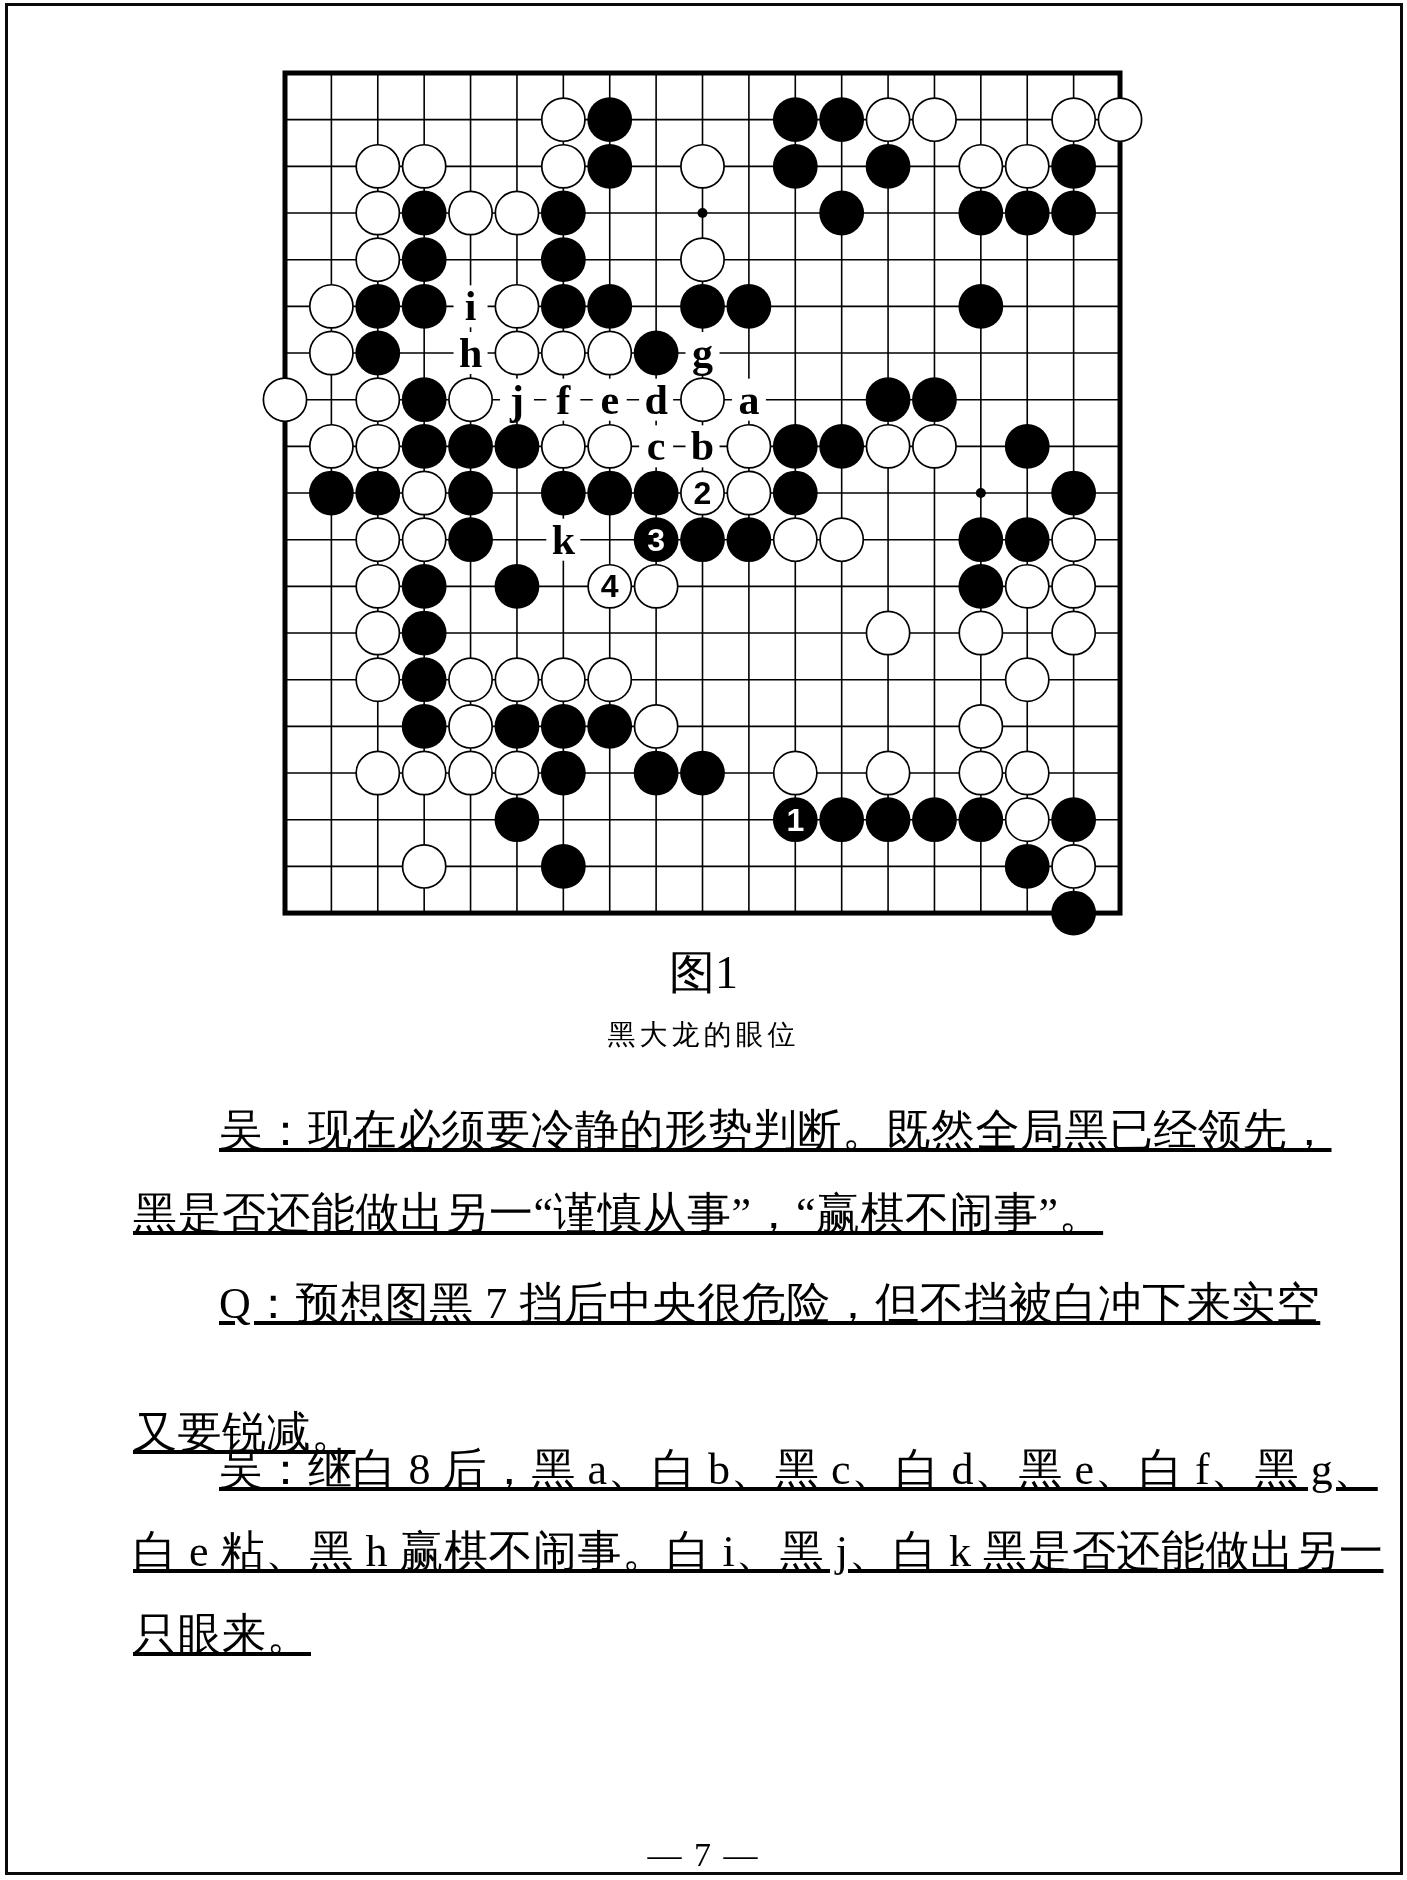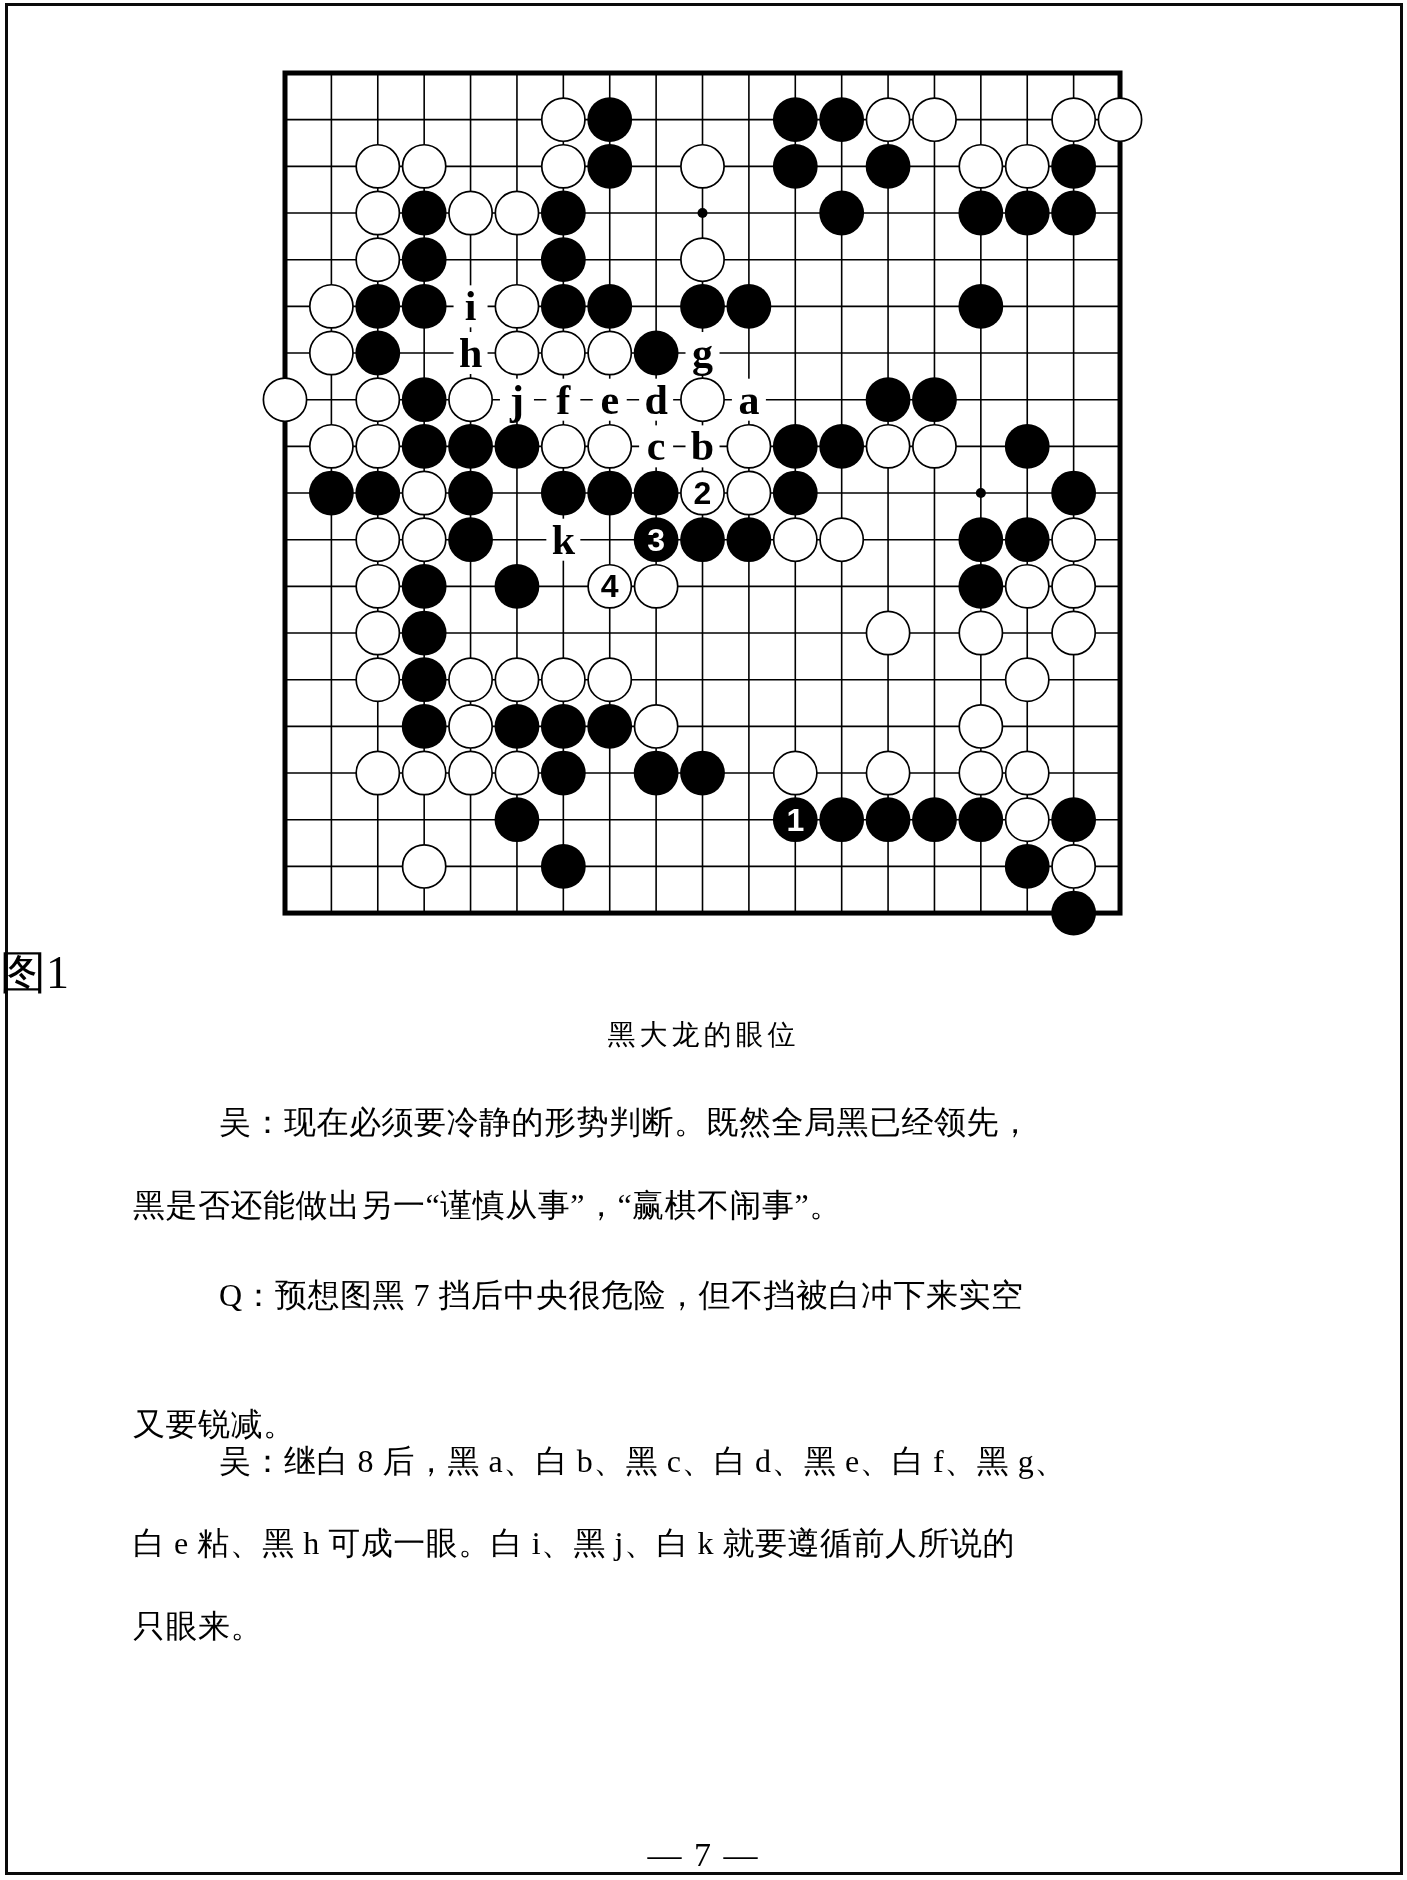--- a/index.html
+++ b/index.html
@@ -1,25 +1,25 @@
 <!DOCTYPE html>
 <html><head>
 <meta charset="utf-8">
 <style>
   html,body{margin:0;padding:0;background:#e8e8e8;}
   .page{position:absolute;left:0;top:0;width:1407px;height:1880px;background:#ffffff;
         font-family:"Liberation Serif", serif;color:#000;overflow:hidden;}
   .frame{position:absolute;left:5px;top:3px;width:1392px;height:1866px;
          border:3px solid #0a0a0a;pointer-events:none;}
   #board-svg{position:absolute;left:0;top:0;}
-  .caption{position:absolute;top:942px;left:0;width:1407px;text-align:left;
+  .caption{position:absolute;top:942px;left:0;width:1407px;text-align:center;
            font-size:46px;font-weight:400;}
   .subtitle{position:absolute;top:1016px;left:0;width:1407px;text-align:center;
             font-size:28px;letter-spacing:4px;}
-  .bodyline{position:absolute;font-size:32px;white-space:nowrap;letter-spacing:0.5px;}
+  .bodyline{position:absolute;font-size:44px;white-space:nowrap;letter-spacing:0.5px;text-decoration:underline;}
   .pagenum{position:absolute;top:1836px;left:0;width:1407px;text-align:center;
            font-size:34px;letter-spacing:2px;}
 </style>
 </head>
 <body>
 
 <div class="page">
 
   <div class="frame"></div>
 
@@ -232,18 +232,18 @@
 
   <div class="subtitle">黑大龙的眼位</div>
 
   <div class="bodyline" style="left:219px;top:1101px">吴：现在必须要冷静的形势判断。既然全局黑已经领先，</div>
   <div class="bodyline" style="left:133px;top:1184px">黑是否还能做出另一“谨慎从事”，“赢棋不闹事”。</div>
 
   <div class="bodyline" style="left:219px;top:1274px">Q：预想图黑 7 挡后中央很危险，但不挡被白冲下来实空</div>
   <div class="bodyline" style="left:133px;top:1403px">又要锐减。</div>
 
   <div class="bodyline" style="left:219px;top:1440px">吴：继白 8 后，黑 a、白 b、黑 c、白 d、黑 e、白 f、黑 g、</div>
-  <div class="bodyline" style="left:133px;top:1522px">白 e 粘、黑 h 可成一眼。白 i、黑 j、白 k 就要遵循前人所说的</div>
+  <div class="bodyline" style="left:133px;top:1522px">白 e 粘、黑 h 赢棋不闹事。白 i、黑 j、白 k 黑是否还能做出另一</div>
   <div class="bodyline" style="left:133px;top:1605px">只眼来。</div>
 
   <div class="pagenum">— 7 —</div>
 
 </div>
 
 </body></html>

